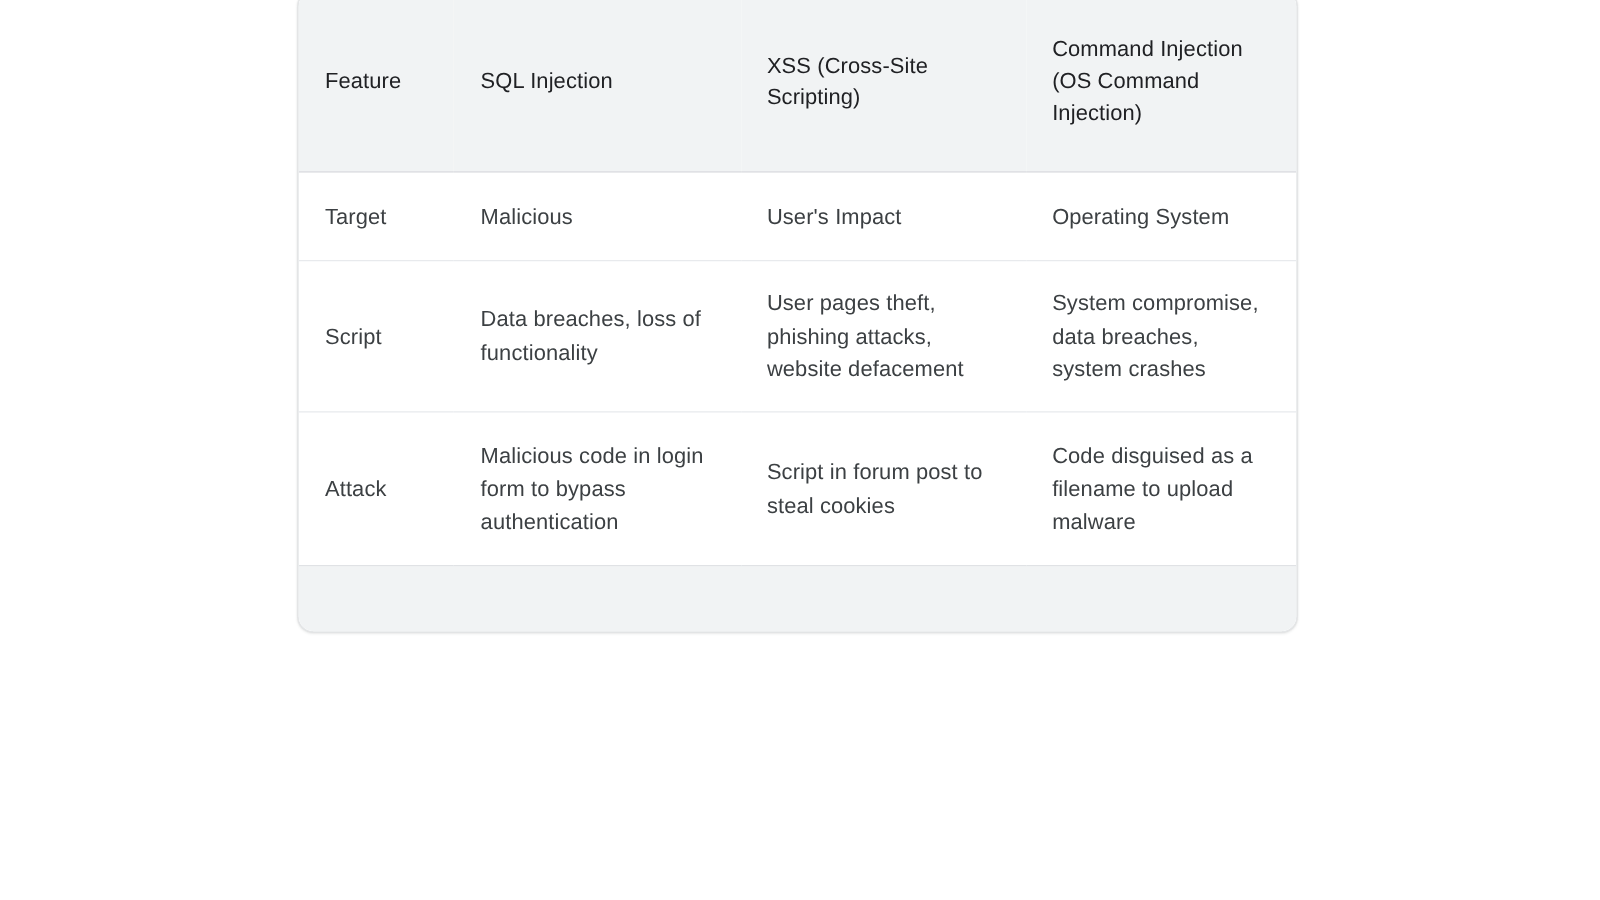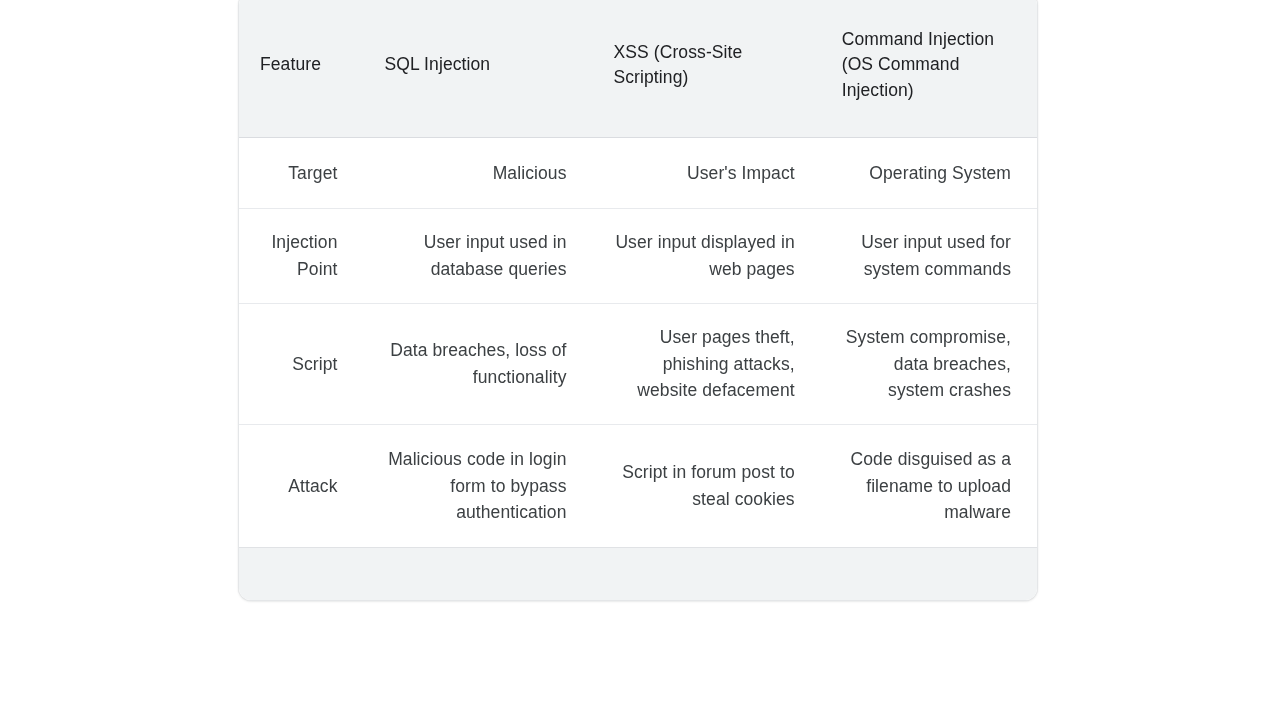--- a/index.html
+++ b/index.html
@@ -60,21 +60,21 @@
     color: #202124;
     padding: 22px 26px 22px 21px;
     height: 100px;
     border-bottom: 1px solid #dadce0;
     letter-spacing: 0.1px;
   }
 
   thead th.first { padding-left: 21px; }
 
   tbody td {
-    text-align: right;
+    text-align: left;
     vertical-align: middle;
     font-size: 17.5px;
     line-height: 1.52;
     font-weight: 400;
     color: #3c4043;
     padding: 20px 26px 20px 21px;
     border-bottom: 1px solid #e8eaed;
     letter-spacing: 0.1px;
   }
 
@@ -126,26 +126,20 @@
         </tr>
       </thead>
 
       <tbody>
         <tr class="r-target">
           <td class="label">Target</td>
           <td>Malicious</td>
           <td>User's Impact</td>
           <td>Operating System</td>
         </tr>
-        <tr class="r-injection">
-          <td class="label">Injection Point</td>
-          <td>User input used in database queries</td>
-          <td>User input displayed in web pages</td>
-          <td>User input used for system commands</td>
-        </tr>
         <tr class="r-impact">
           <td class="label">Script</td>
           <td>Data breaches, loss of functionality</td>
           <td>User pages theft, phishing attacks, website defacement</td>
           <td>System compromise, data breaches, system crashes</td>
         </tr>
         <tr class="r-example">
           <td class="label">Attack</td>
           <td>Malicious code in login form to bypass authentication</td>
           <td>Script in forum post to steal cookies</td>

